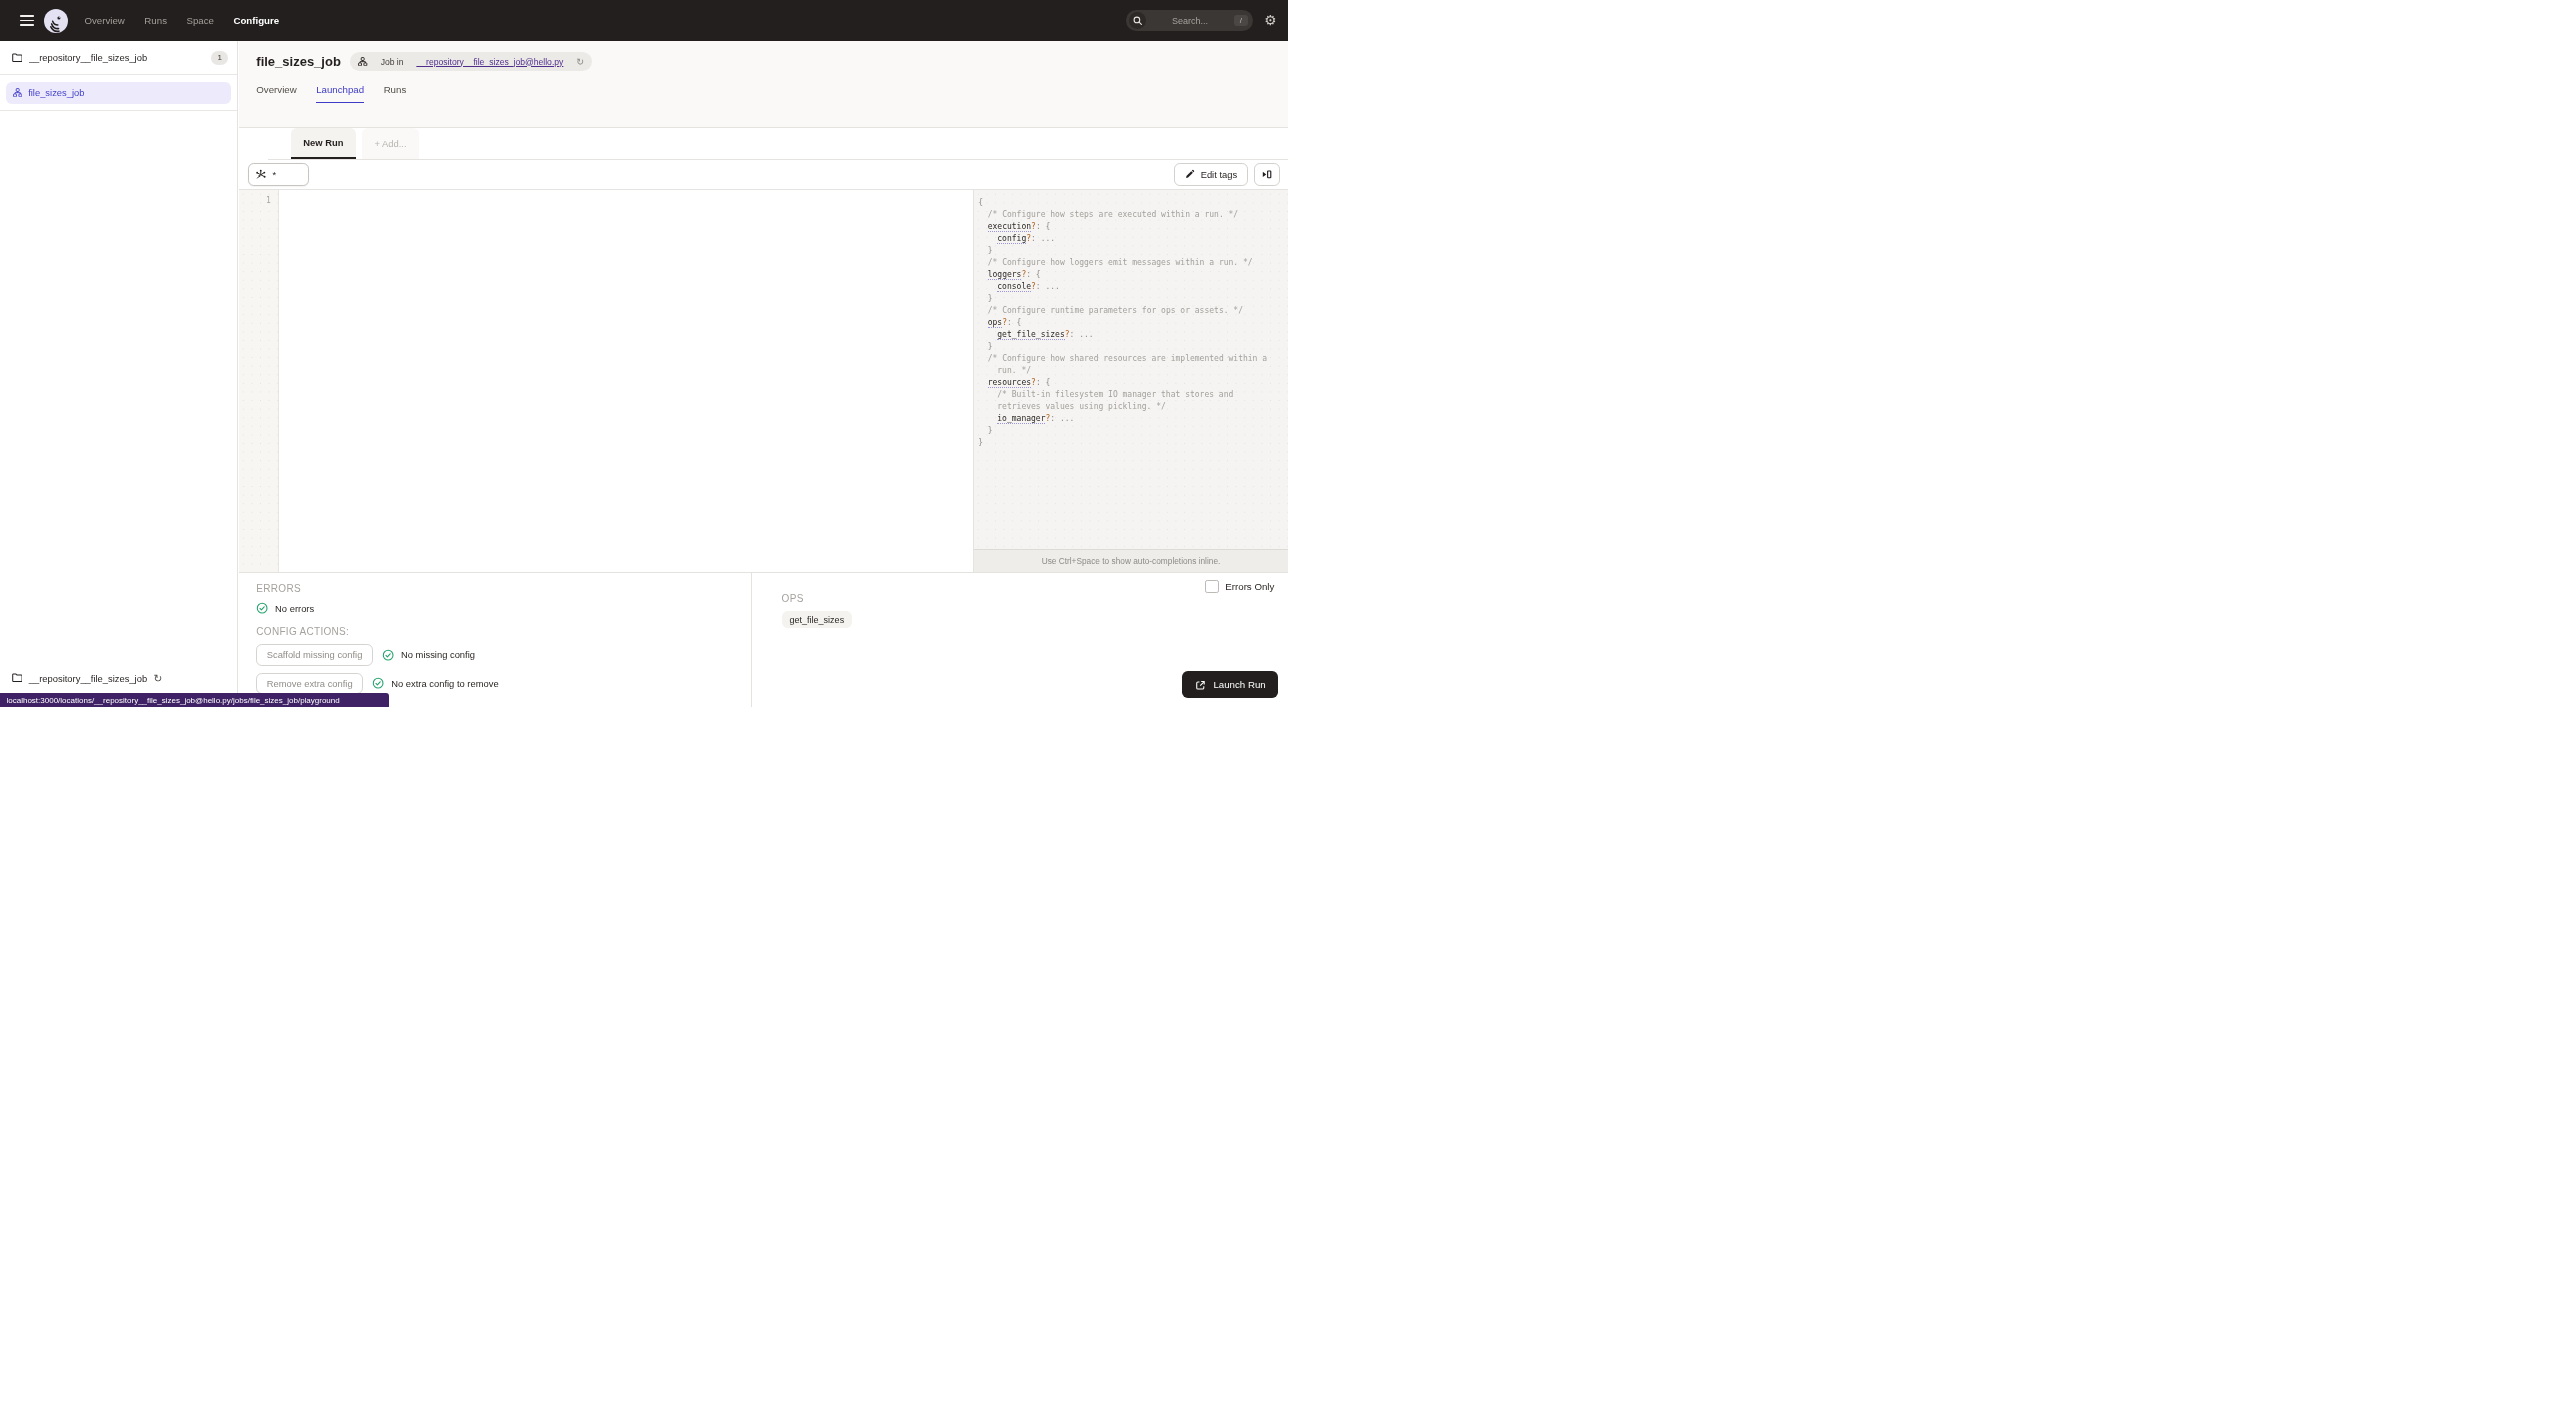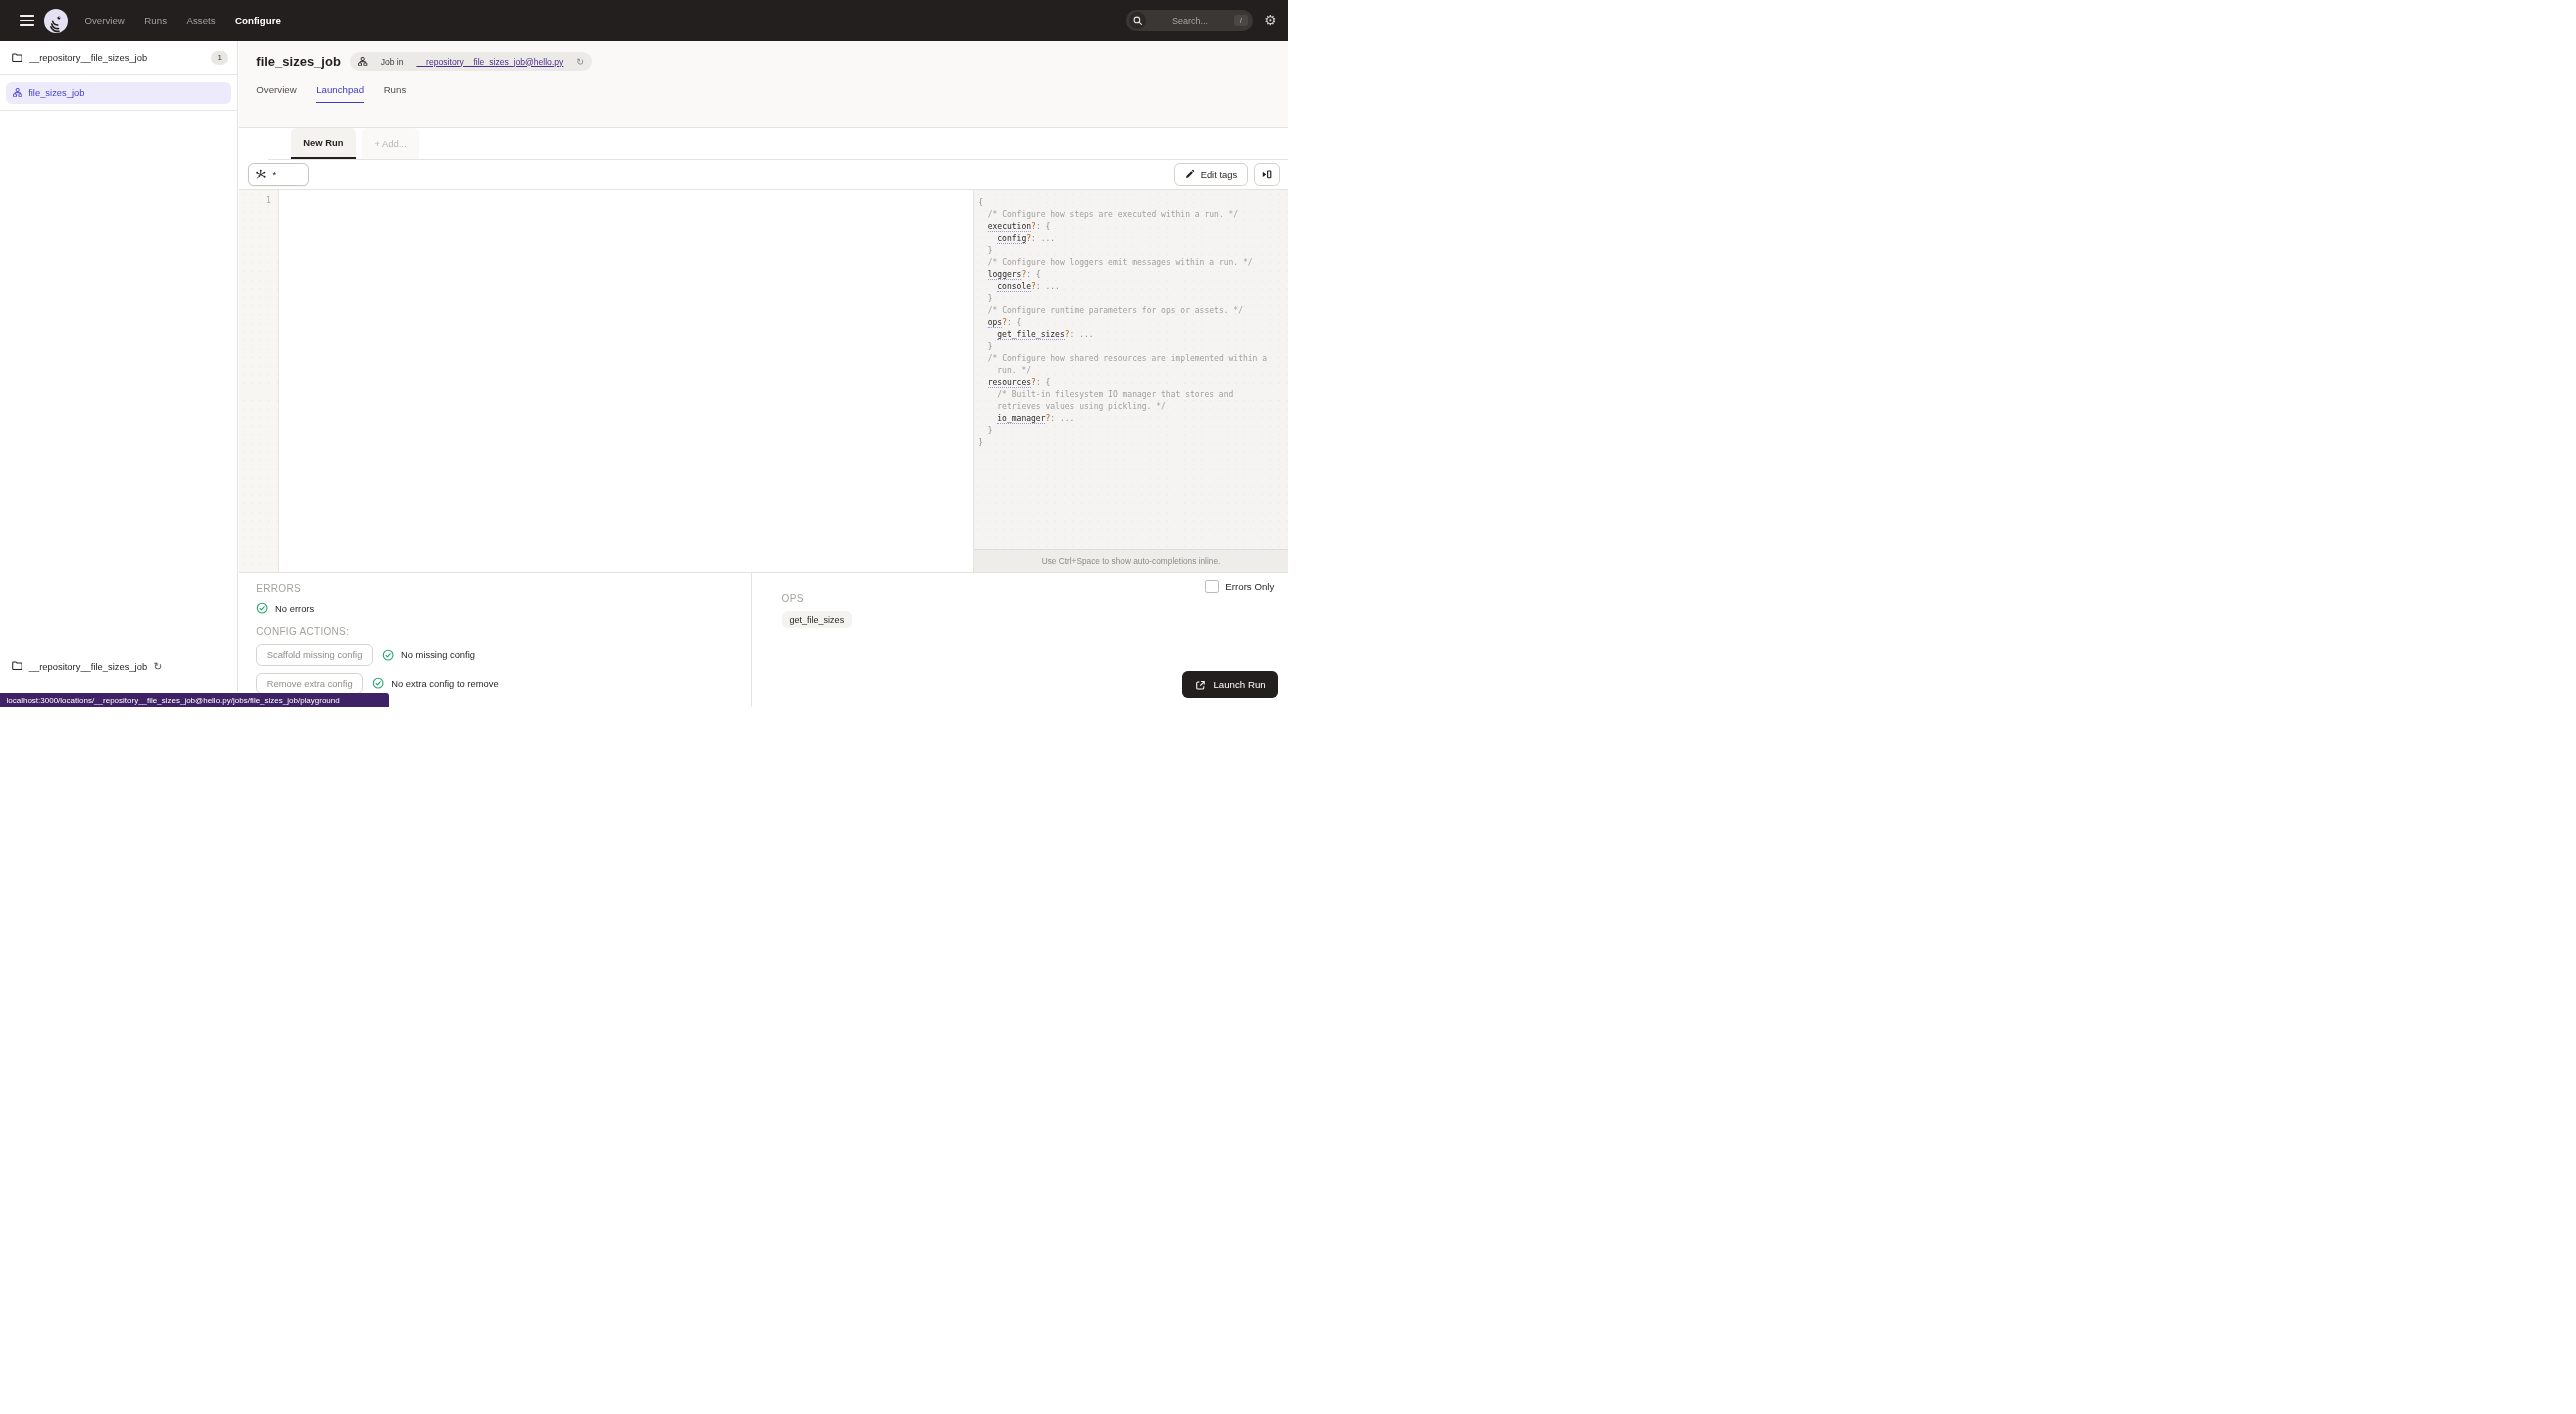--- a/index.html
+++ b/index.html
@@ -15,21 +15,21 @@
   .nav-link.active{color:#FFFFFF;font-weight:bold;}
   .nav-spacer{flex:1;}
   .searchbox{width:127px;height:21.6px;background:#3A3734;border-radius:11.5px;display:flex;align-items:center;padding:0 5px 0 2.9px;box-sizing:border-box;gap:5px;}
   .search-iconwrap{width:17.3px;height:17.3px;border-radius:50%;background:#2C2927;display:flex;align-items:center;justify-content:center;flex:0 0 auto;}
   .search-input{flex:1;min-width:0;background:transparent;border:none;outline:none;color:#D8D6D2;font-size:9px;font-family:"Liberation Sans",sans-serif;text-align:center;}
   .search-input::placeholder{color:#A5A29E;}
   .kbd{background:#4A4744;border-radius:2.9px;color:#BBB8B4;font-size:8px;padding:1.4px 5.8px;}
   .gear{font-size:13.7px;color:#CCCAC6;margin-left:11.5px;cursor:pointer;line-height:1;}
 
   
-  .sidebar{position:absolute;top:41px;left:0;width:238px;bottom:16px;background:#fff;border-right:0.7px solid #E5E3E0;box-sizing:border-box;}
+  .sidebar{position:absolute;top:41px;left:0;width:238px;bottom:4px;background:#fff;border-right:0.7px solid #E5E3E0;box-sizing:border-box;}
   .repo-row{display:flex;align-items:center;gap:6.5px;padding:10px 8.6px 9.4px 11.5px;border-bottom:0.7px solid #E9E7E4;cursor:pointer;}
   .repo-name{font-size:9.4px;flex:1;white-space:nowrap;overflow:hidden;}
   .count-badge{background:#E9E7E3;border-radius:7.2px;min-width:7.2px;height:13.7px;font-size:8px;display:flex;align-items:center;justify-content:center;color:#3A3631;padding:0 5px;}
   .job-section{padding:6.5px 5.8px;border-bottom:0.7px solid #E9E7E4;}
   .job-item{display:flex;align-items:center;gap:5.8px;background:#EDEBFB;border-radius:5.8px;height:22.3px;padding:0 7.2px;color:#4542CC;font-size:9.4px;cursor:pointer;}
   .sidebar-footer{position:absolute;left:11.5px;bottom:19.5px;display:flex;align-items:center;gap:6.5px;font-size:9.4px;color:#231F1E;}
   .refresh-glyph{color:#55514C;font-size:10.5px;line-height:1;cursor:pointer;}
 
   
   .tooltipbar{position:absolute;left:0;bottom:0;width:389px;height:13.7px;background:#3E2265;color:#FFFFFF;font-size:8px;display:flex;align-items:center;padding:0 6.5px;box-sizing:border-box;border-top-right-radius:2.9px;z-index:6;white-space:nowrap;overflow:hidden;}
@@ -110,21 +110,21 @@
         <circle cx="20.5" cy="12.5" r="2.1" fill="#231F1E"></circle>
         <circle cx="21.1" cy="11.8" r="0.7" fill="#E3E1F2"></circle>
         <path d="M12 17 q1.5 5 7 5" stroke="#231F1E" stroke-width="2.2" fill="none" stroke-linecap="round"></path>
         <path d="M10.5 20.5 q2.5 7 9.5 6.5" stroke="#231F1E" stroke-width="2.2" fill="none" stroke-linecap="round"></path>
         <path d="M9.5 24.5 q3.5 7.5 11 6" stroke="#231F1E" stroke-width="2.2" fill="none" stroke-linecap="round"></path>
       </svg>
     </div>
     <div class="nav-links">
       <span class="nav-link">Overview</span>
       <span class="nav-link">Runs</span>
-      <span class="nav-link">Assets</span>
+      <span class="nav-link">Space</span>
       <span class="nav-link active">Configure</span>
     </div>
     <div class="nav-spacer"></div>
     <div class="searchbox">
       <span class="search-iconwrap">
         <svg width="9.4" height="9.4" viewBox="0 0 13 13">
             <circle cx="5.4" cy="5.4" r="3.9" stroke="#E8E6E2" stroke-width="1.5" fill="none"></circle>
             <line x1="8.4" y1="8.4" x2="11.6" y2="11.6" stroke="#E8E6E2" stroke-width="1.5" stroke-linecap="round"></line>
           </svg>
       </span>

